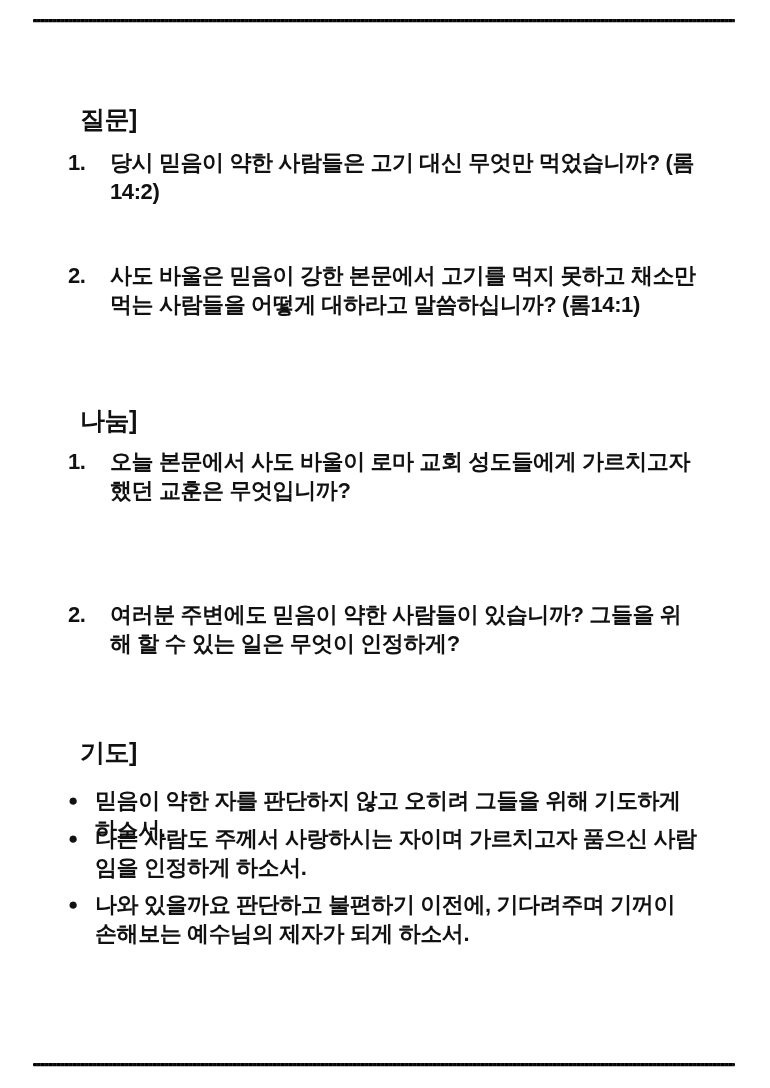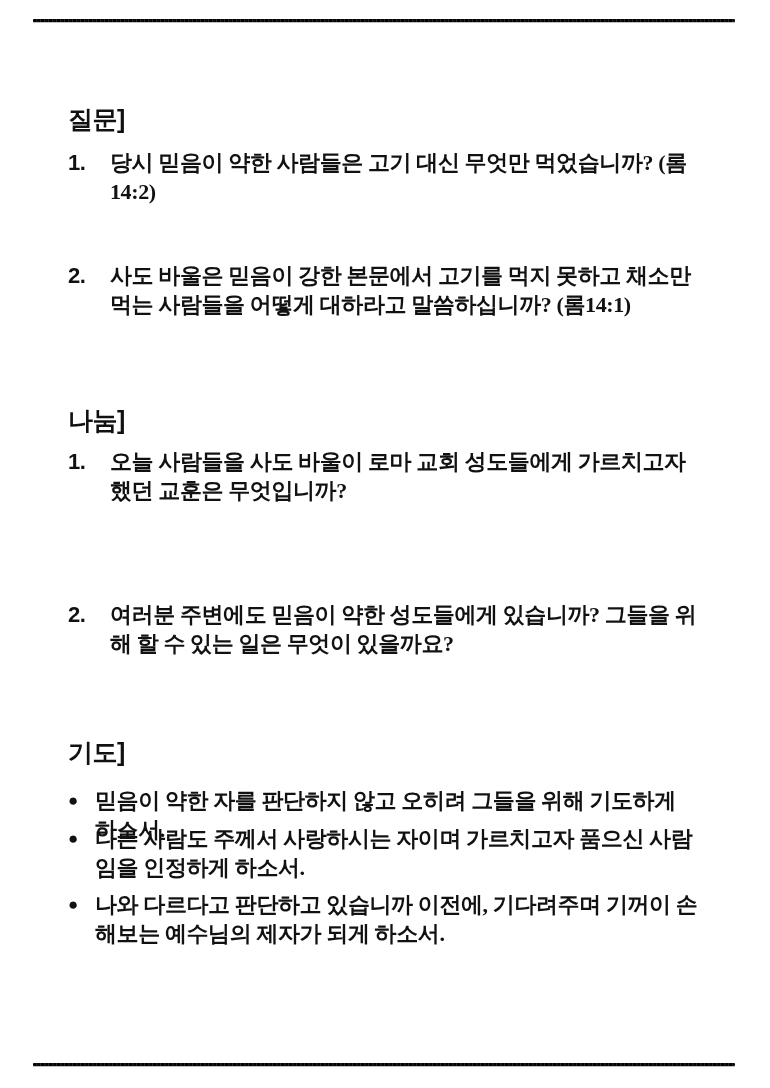--- a/index.html
+++ b/index.html
@@ -30,21 +30,21 @@
         #555555 7px, #000000 8px),
       #000000;
     border-radius: 1px;
     box-shadow: 0 1px 0 rgba(0,0,0,0.25);
   }
   .rule-top { top: 19px; }
   .rule-bottom { top: 1063px; }
 
   .sec-title {
     position: absolute;
-    left: 68px;
+    left: 80px;
     margin: 0;
     font-size: 25px;
     font-weight: 700;
     letter-spacing: -0.5px;
     color: #111111;
     white-space: nowrap;
   }
   .item {
     position: absolute;
     left: 68px;
@@ -55,21 +55,20 @@
     line-height: 29px;
     letter-spacing: -0.4px;
     color: #111111;
   }
   .item .num {
     flex: 0 0 42px;
     width: 42px;
   }
   .item .itxt {
     width: 590px;
-    font-family: Liberation Serif, serif;
   }
   .item.bulleted .bullet {
     flex: 0 0 27px;
     width: 27px;
     font-size: 17px;
     line-height: 29px;
   }
   .item.bulleted .itxt {
     width: 605px;
   }
@@ -90,40 +89,40 @@
 
   <div class="item numbered" style="top:261px">
     <span class="num">2.</span>
     <div class="itxt">사도 바울은 믿음이 강한 본문에서 고기를 먹지 못하고 채소만 먹는 사람들을 어떻게 대하라고 말씀하십니까? (롬14:1)</div>
   </div>
 
   <h2 class="sec-title" style="top:404px">나눔]</h2>
 
   <div class="item numbered" style="top:447px">
     <span class="num">1.</span>
-    <div class="itxt">오늘 사람들을 사도 바울이 로마 교회 성도들에게 가르치고자 했던 교훈은 무엇입니까?</div>
+    <div class="itxt">오늘 본문에서 사도 바울이 로마 교회 성도들에게 가르치고자 했던 교훈은 무엇입니까?</div>
   </div>
 
   <div class="item numbered" style="top:600px">
     <span class="num">2.</span>
-    <div class="itxt">여러분 주변에도 믿음이 약한 성도들에게 있습니까? 그들을 위해 할 수 있는 일은 무엇이 있을까요?</div>
+    <div class="itxt">여러분 주변에도 믿음이 약한 사람들이 있습니까? 그들을 위해 할 수 있는 일은 무엇이 인정하게?</div>
   </div>
 
   <h2 class="sec-title" style="top:736px">기도]</h2>
 
   <div class="item bulleted" style="top:786px">
     <span class="bullet">●</span>
     <div class="itxt">믿음이 약한 자를 판단하지 않고 오히려 그들을 위해 기도하게 하소서.</div>
   </div>
 
   <div class="item bulleted" style="top:824px">
     <span class="bullet">●</span>
     <div class="itxt">다른 사람도 주께서 사랑하시는 자이며 가르치고자 품으신 사람임을 인정하게 하소서.</div>
   </div>
 
   <div class="item bulleted" style="top:890px">
     <span class="bullet">●</span>
-    <div class="itxt">나와 다르다고 판단하고 있습니까 이전에, 기다려주며 기꺼이 손해보는 예수님의 제자가 되게 하소서.</div>
+    <div class="itxt">나와 있을까요 판단하고 불편하기 이전에, 기다려주며 기꺼이 손해보는 예수님의 제자가 되게 하소서.</div>
   </div>
 
   <div class="rule rule-bottom"></div>
 
 </div>
 
 </body></html>

